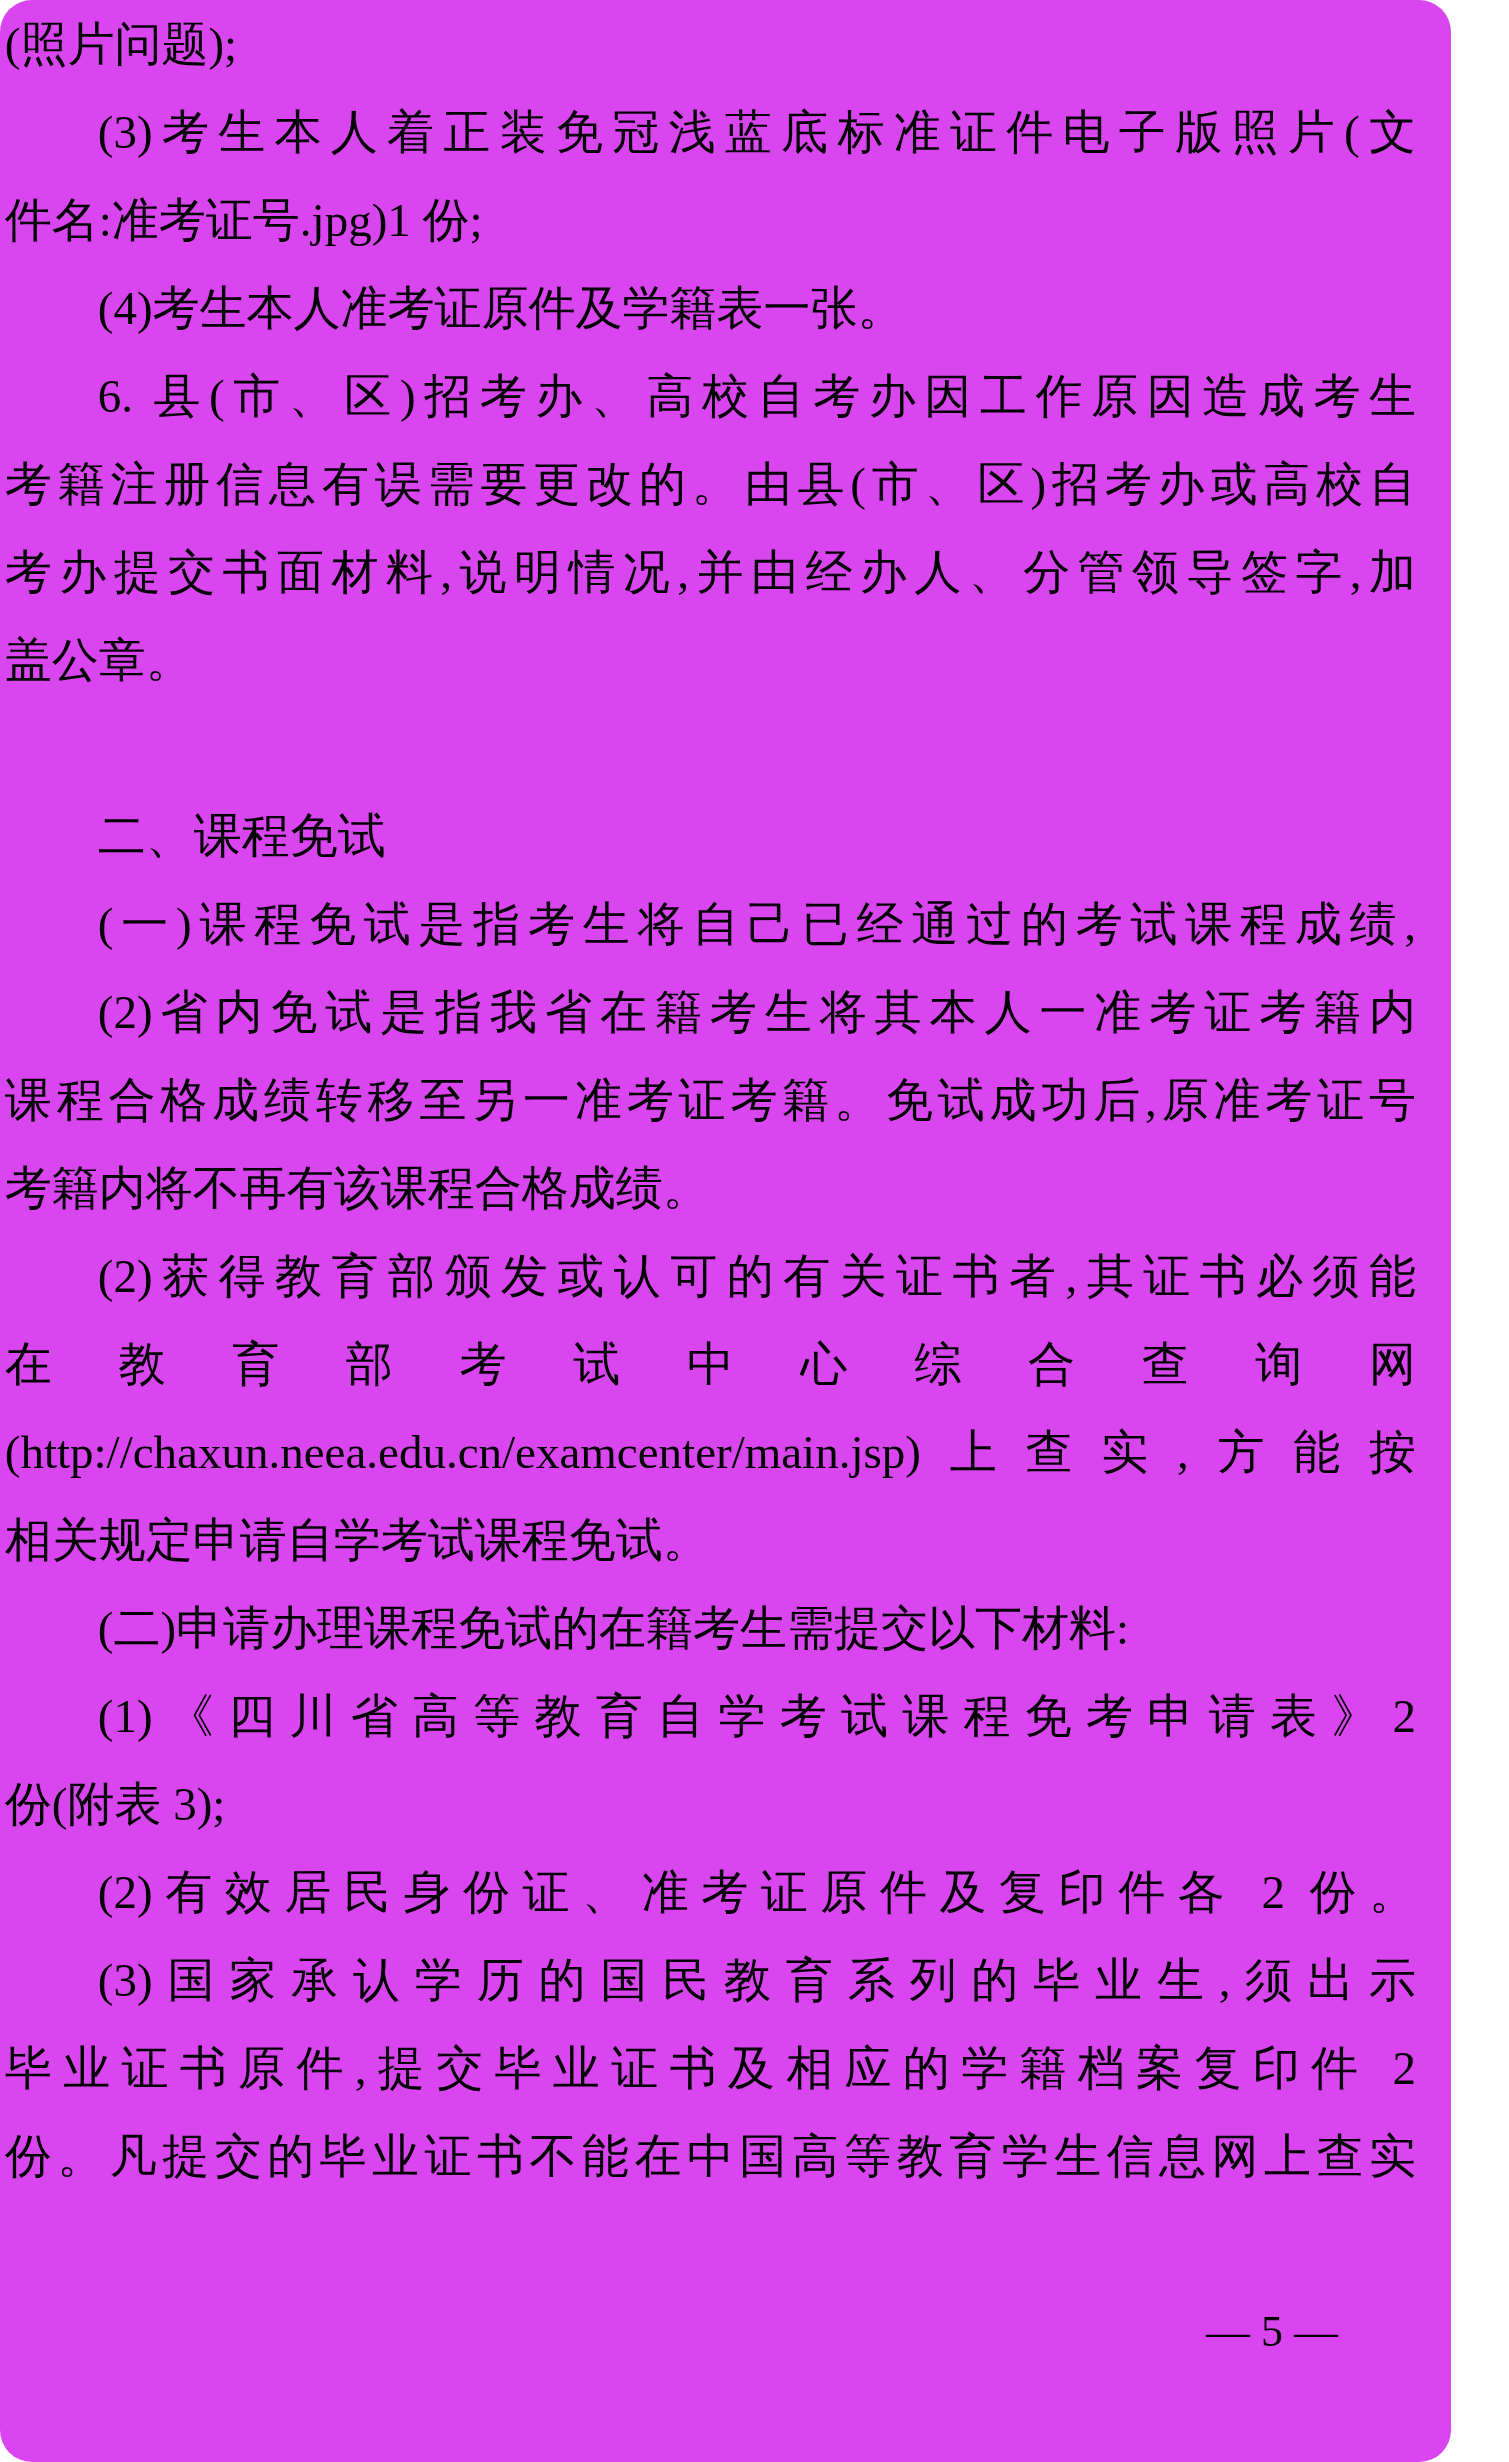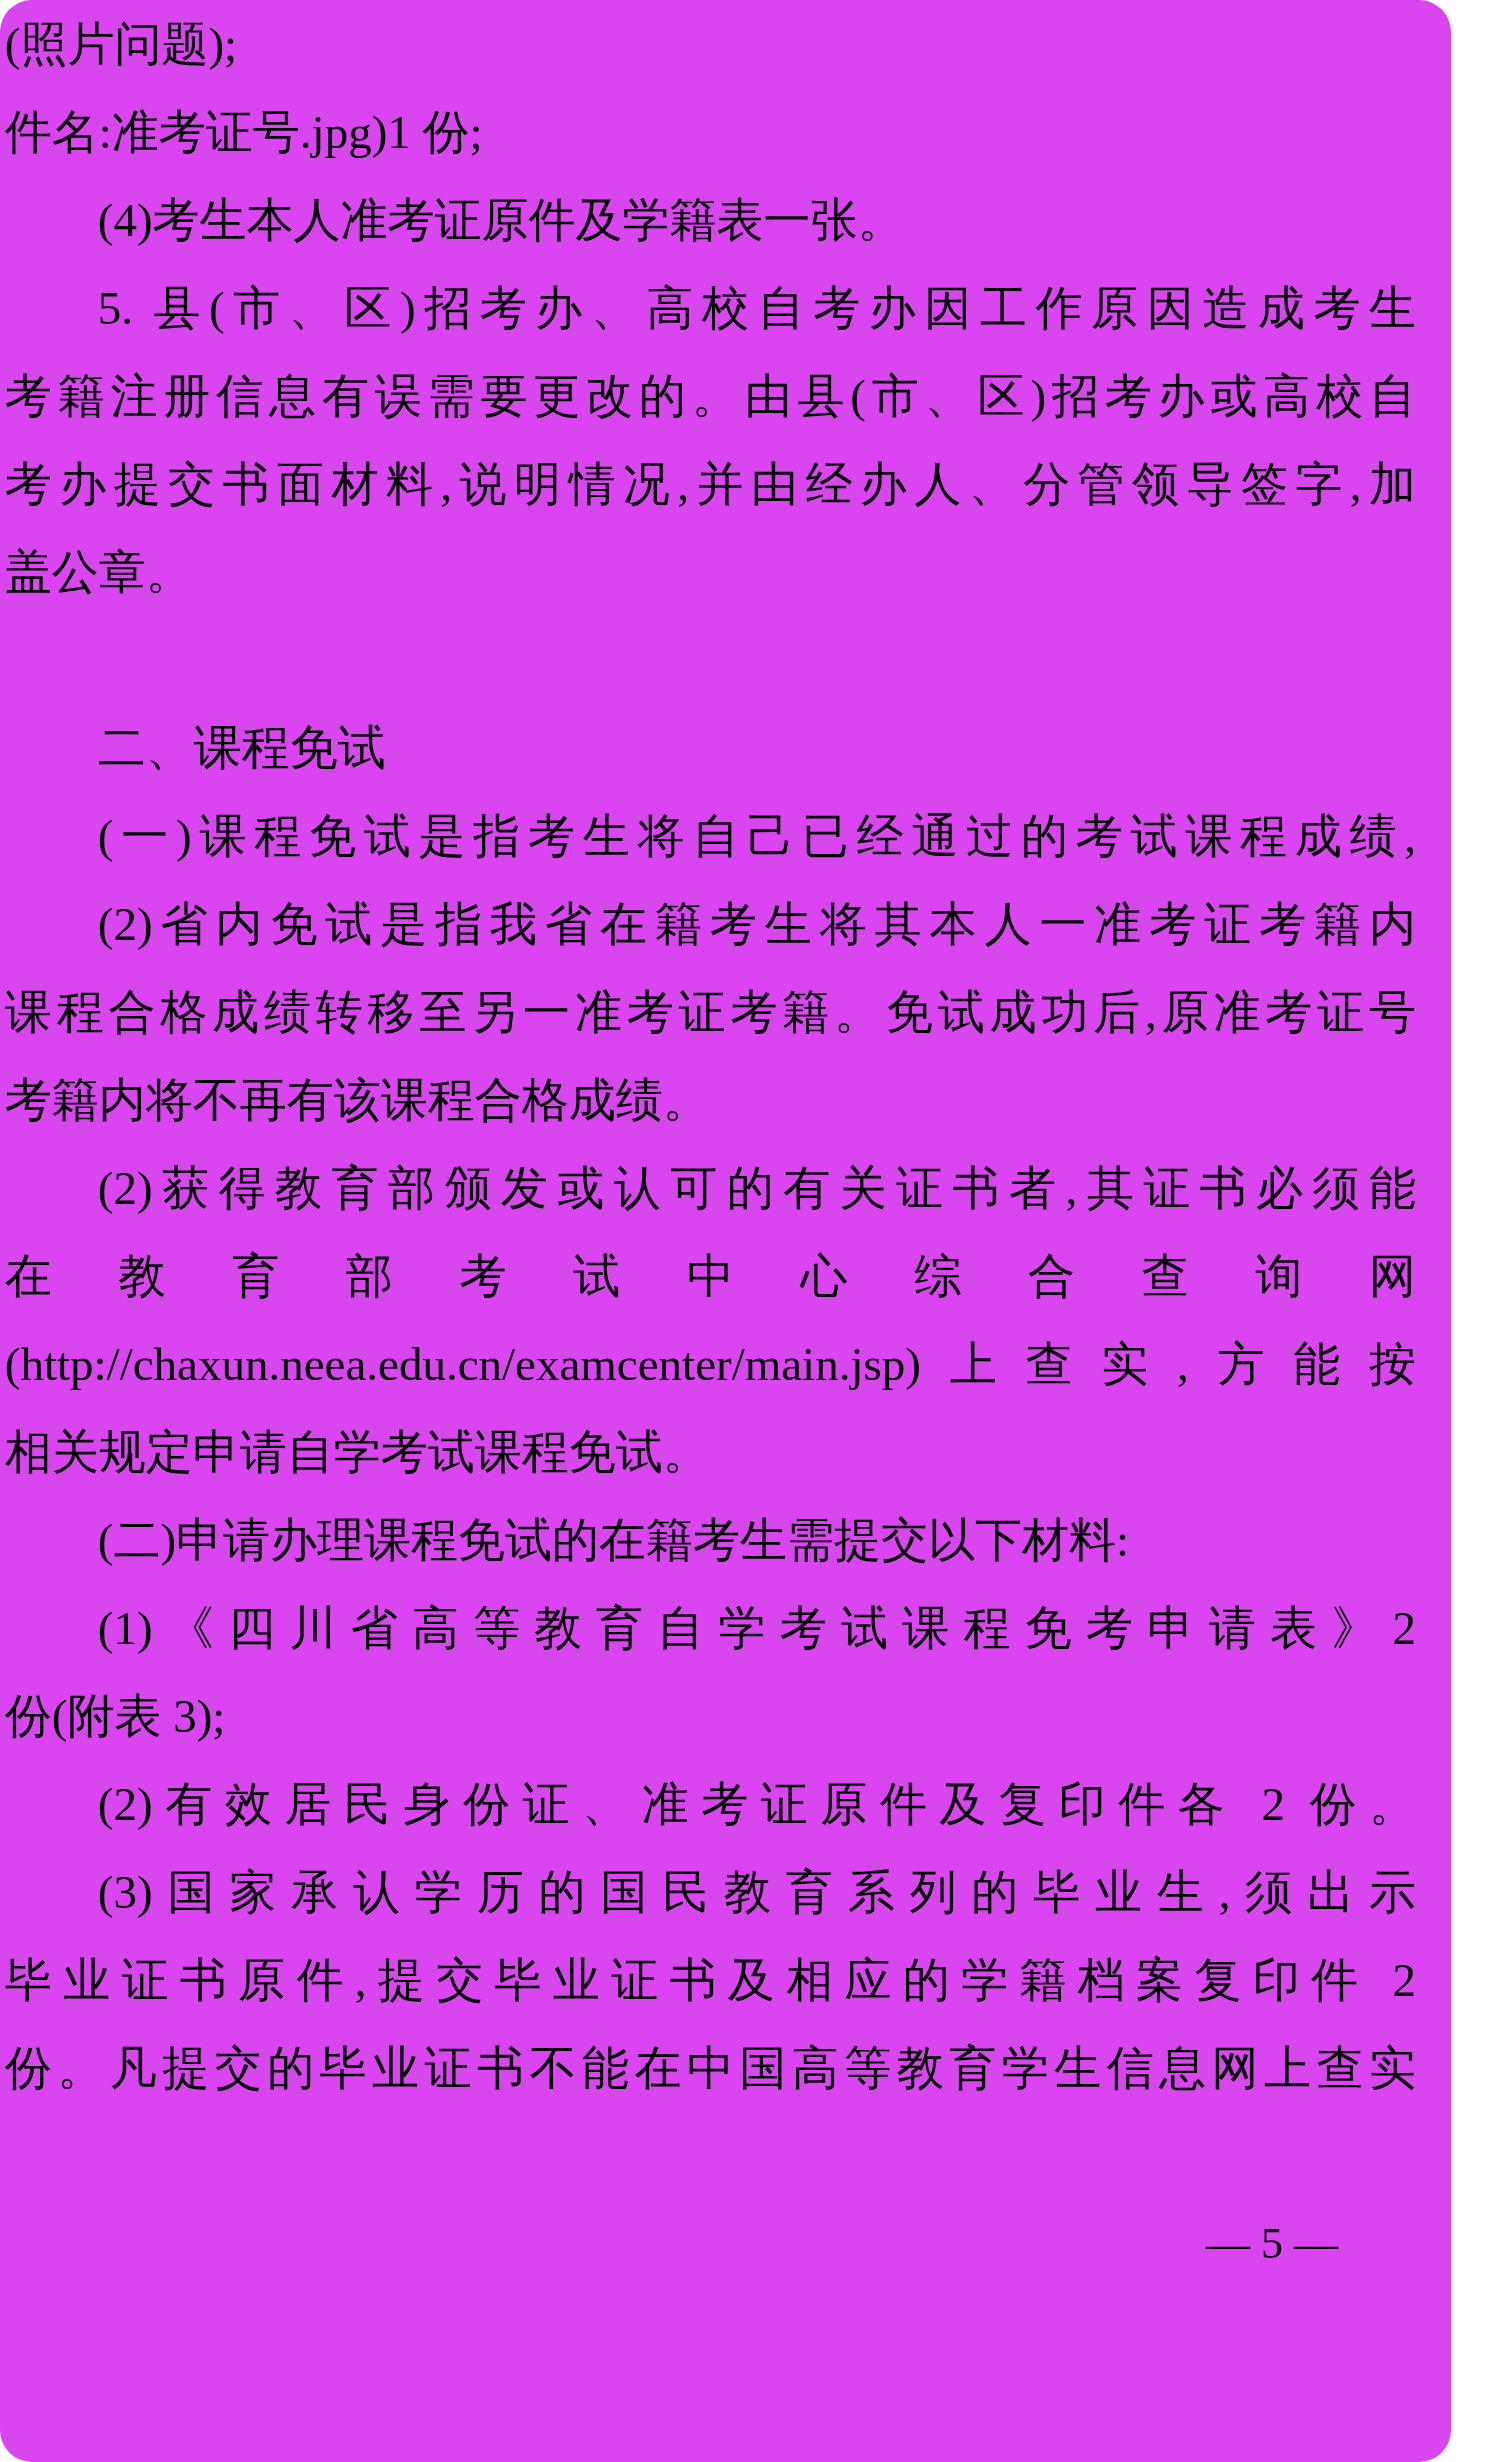--- a/index.html
+++ b/index.html
@@ -50,27 +50,28 @@
 </style>
 </head>
 <body>
 
 <div class="page">
   <div class="content">
       <div class="paragraph body">
         <div class="line">(照片问题);</div>
       </div>
       <div class="paragraph body">
+        <div class="line justify indent">(3)考生本人着正装免冠浅蓝底标准证件电子版照片(文</div>
         <div class="line">件名:准考证号.jpg)1 份;</div>
       </div>
       <div class="paragraph body">
         <div class="line indent">(4)考生本人准考证原件及学籍表一张。</div>
       </div>
       <div class="paragraph body">
-        <div class="line justify indent">5. 县(市、区)招考办、高校自考办因工作原因造成考生</div>
+        <div class="line justify indent">6. 县(市、区)招考办、高校自考办因工作原因造成考生</div>
         <div class="line justify">考籍注册信息有误需要更改的。由县(市、区)招考办或高校自</div>
         <div class="line justify">考办提交书面材料,说明情况,并由经办人、分管领导签字,加</div>
         <div class="line">盖公章。</div>
       </div>
       <div class="paragraph heading">
         <div class="line indent">二、课程免试</div>
       </div>
       <div class="paragraph body">
         <div class="line justify indent">(一)课程免试是指考生将自己已经通过的考试课程成绩,</div>
       </div>

